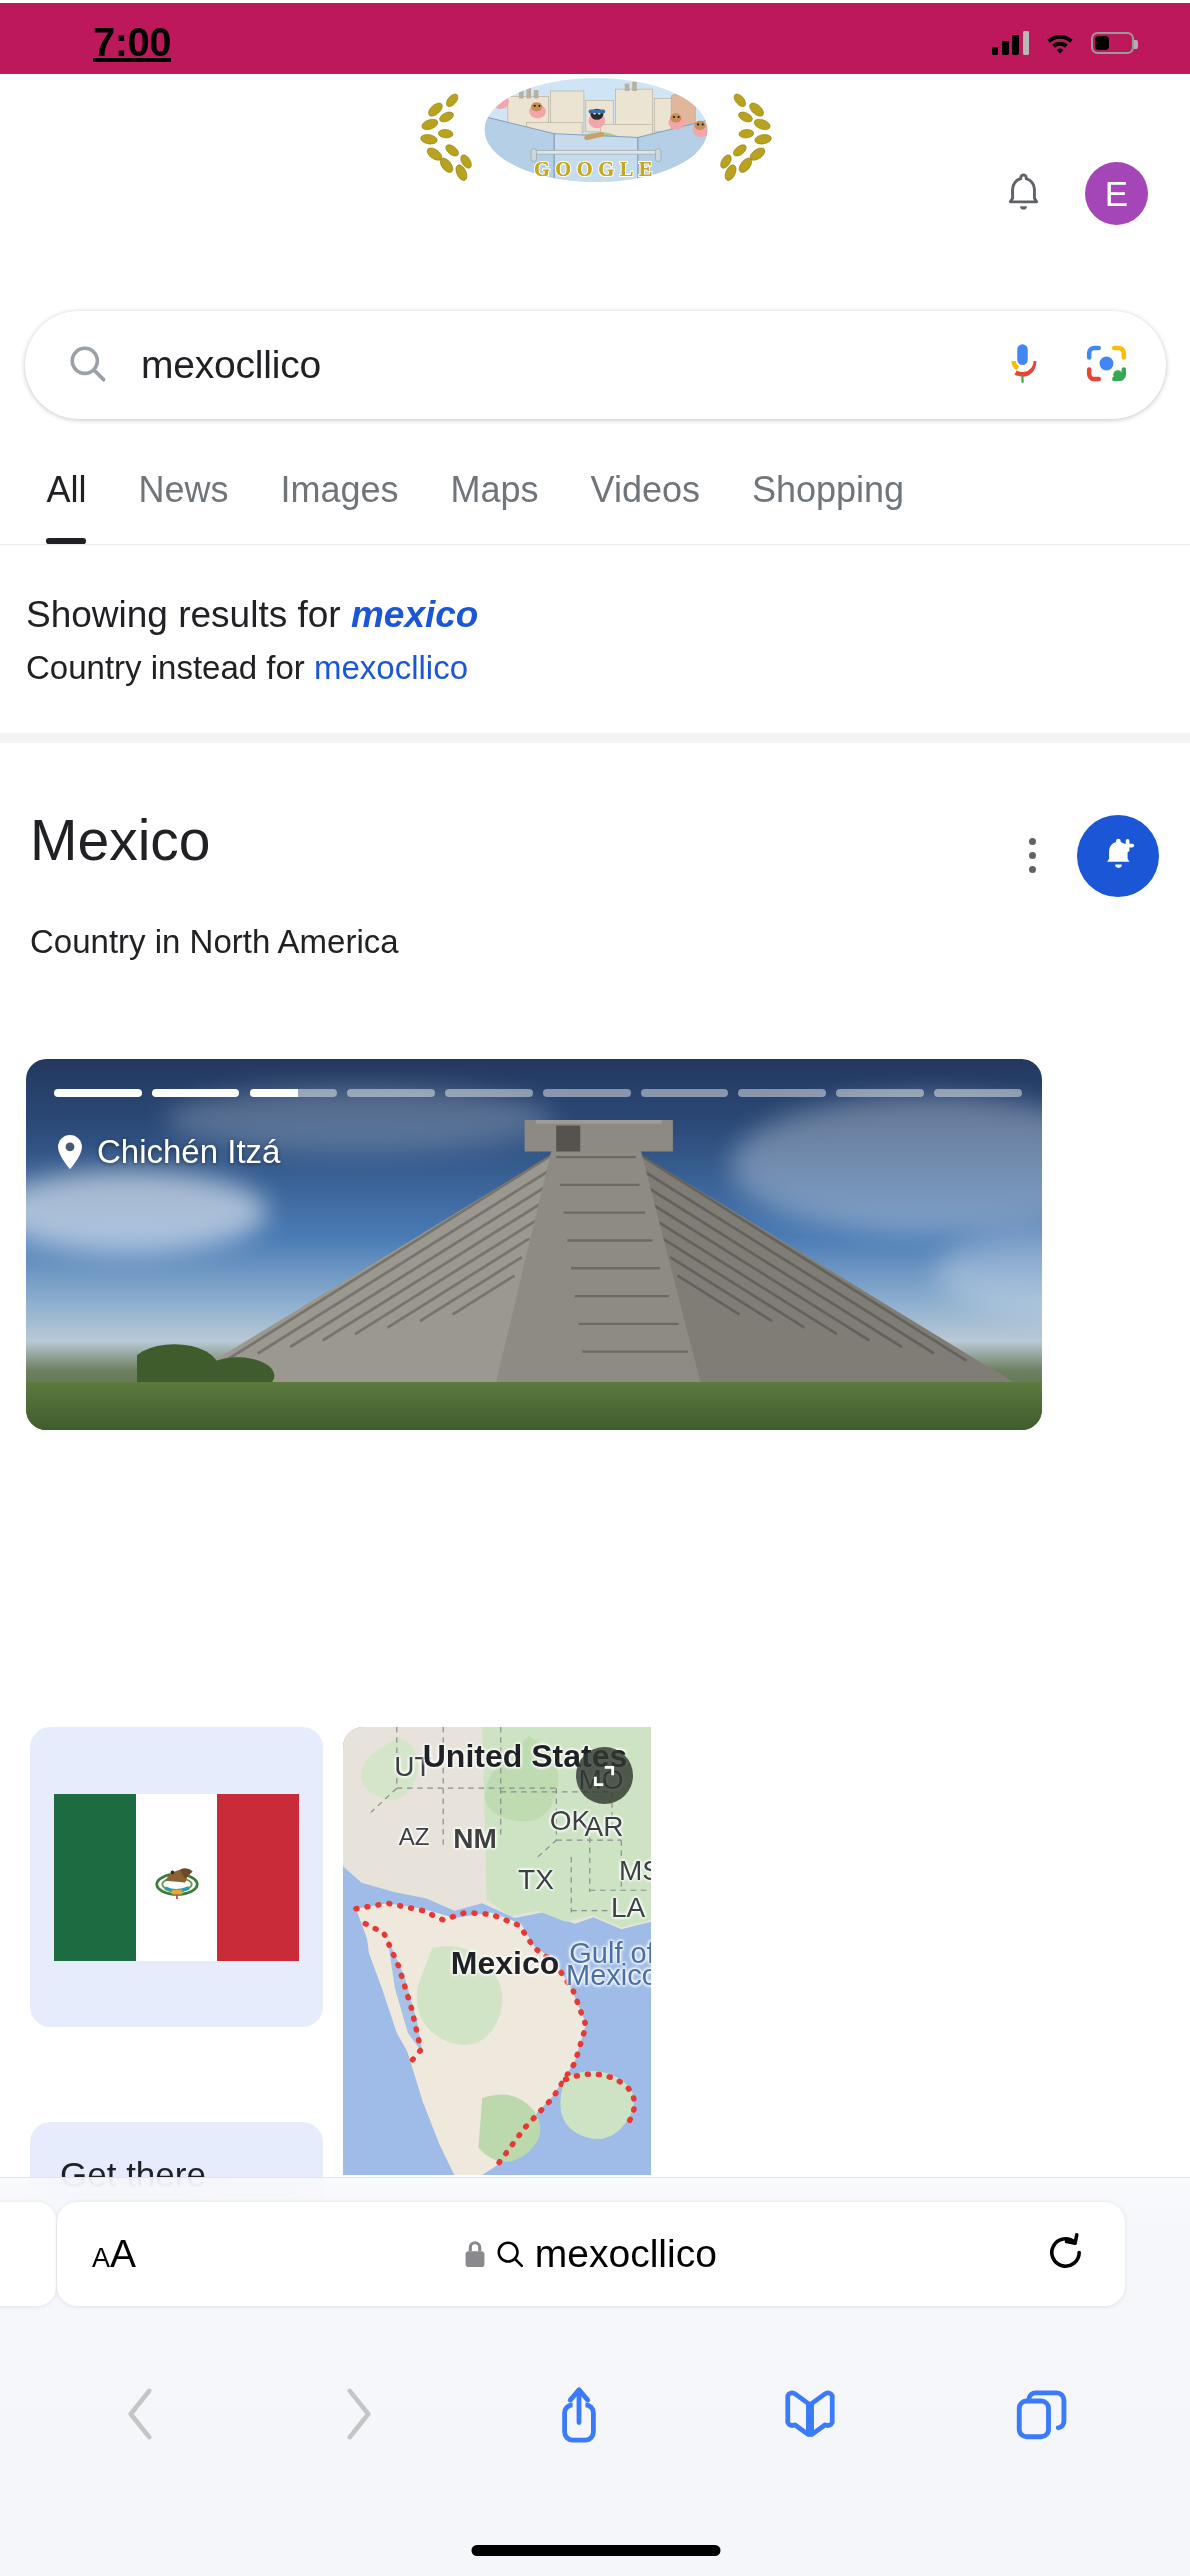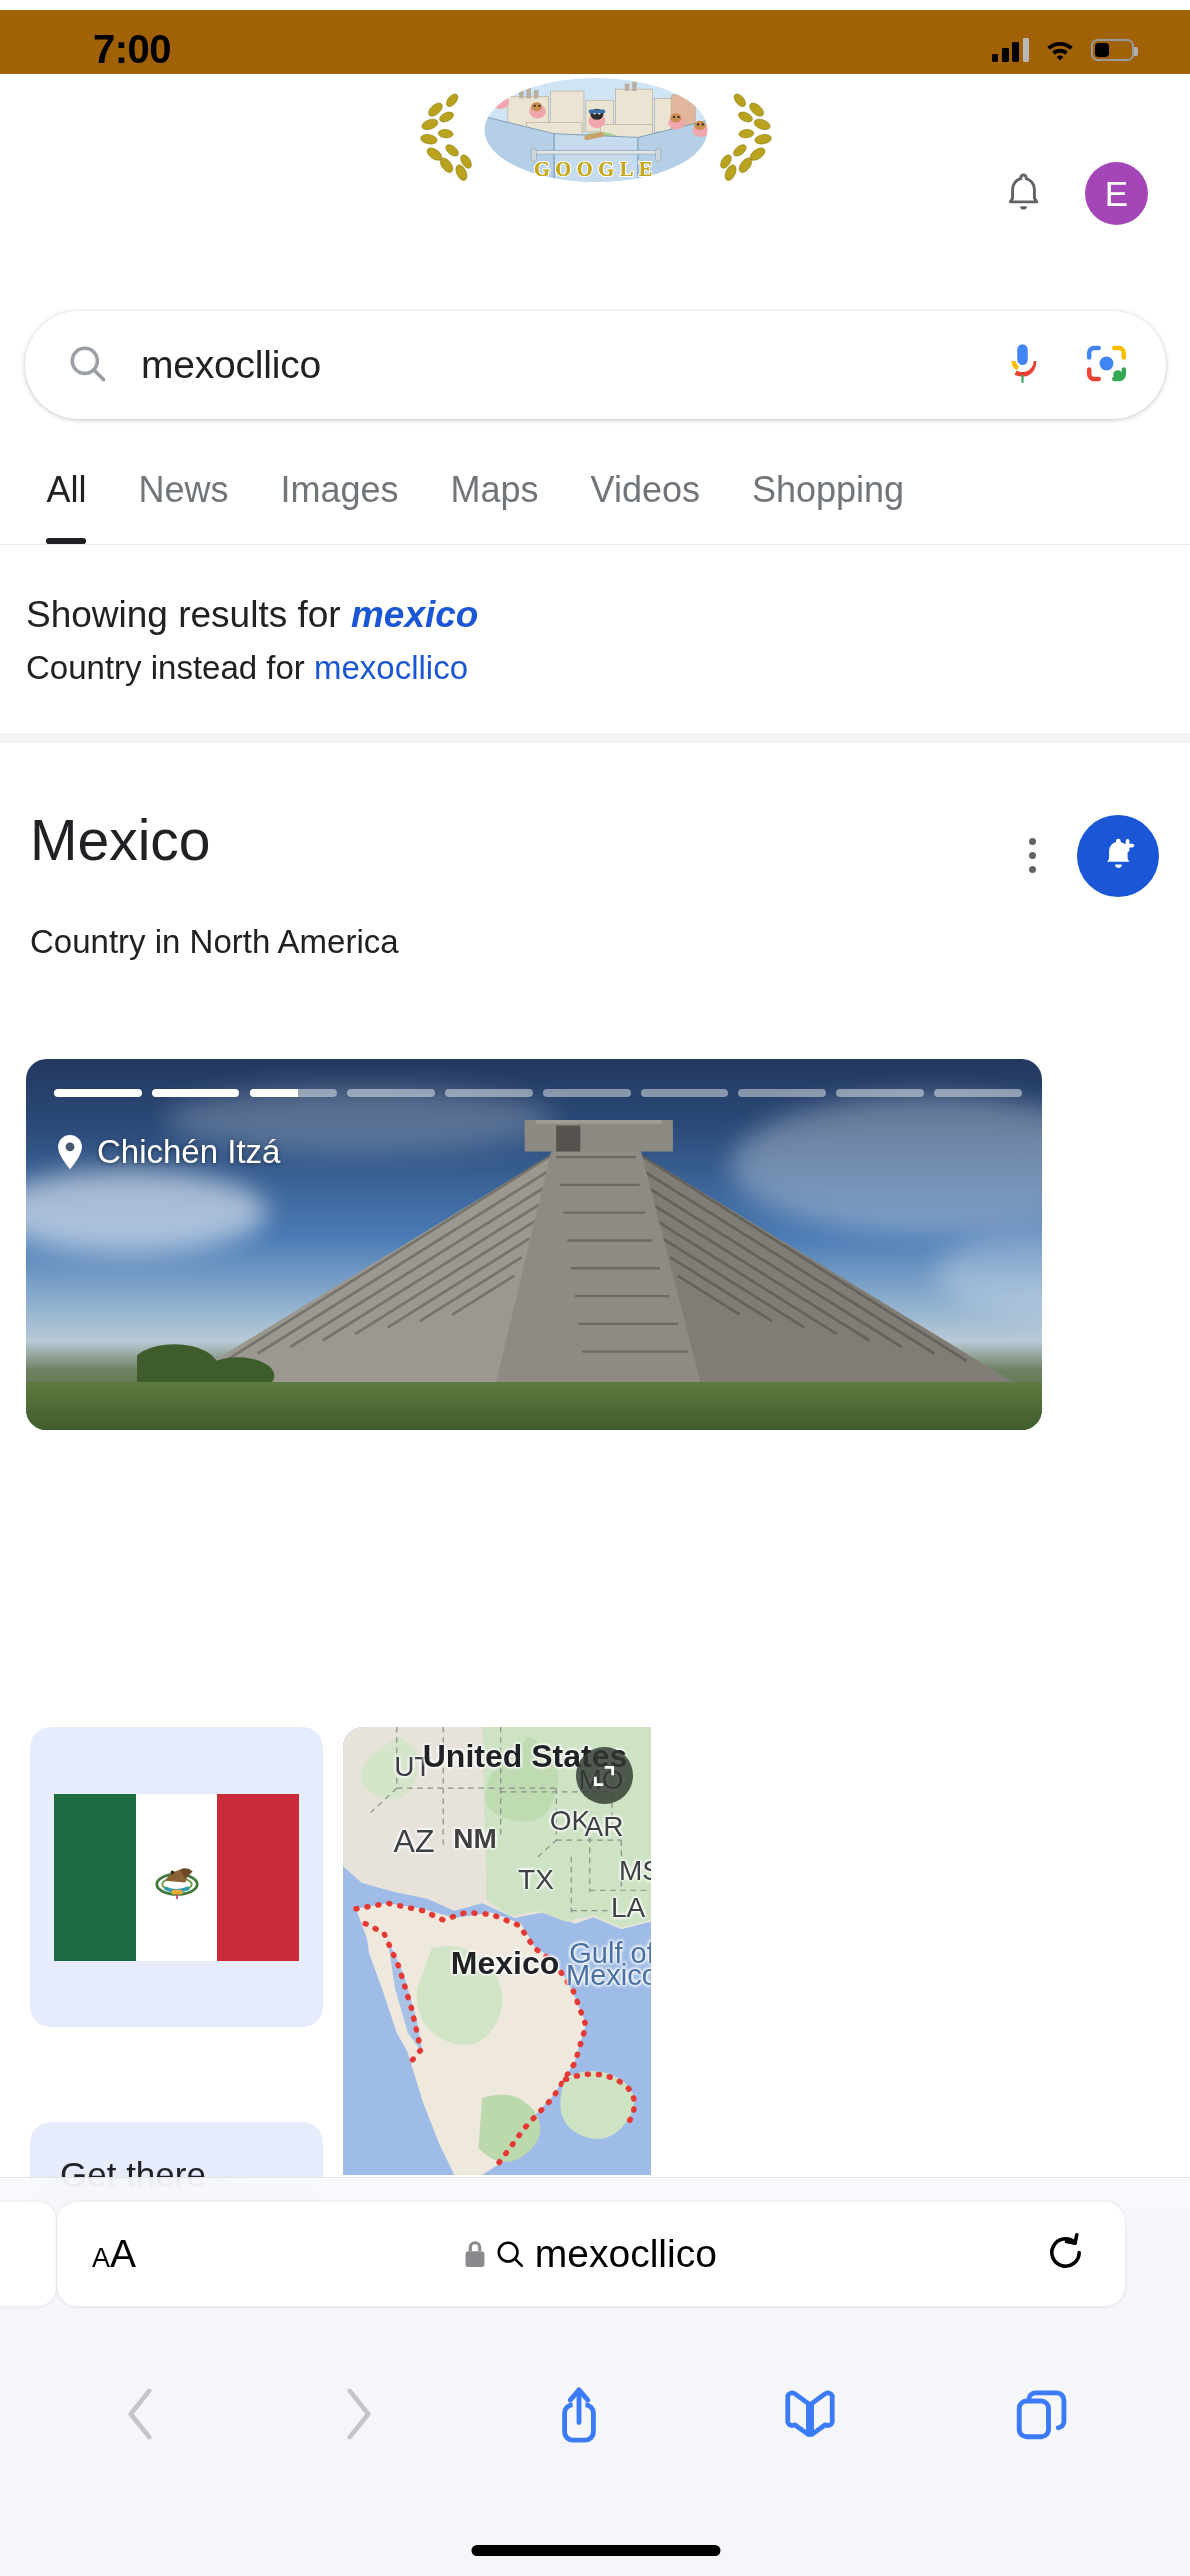--- a/index.html
+++ b/index.html
@@ -6,24 +6,25 @@
   html,body {
     width:1191px; height:2576px;
     font-family:"Liberation Sans", sans-serif;
     background:#ffffff;
     overflow:hidden;
   }
   #screen { position:relative; width:1191px; height:2576px; background:#fff; }
 
   
   .statusbar {
-    position:absolute; top:10px; left:0; width:1191px; height:74px;
-    background:#a16207;
+    position:absolute; top:3px; left:0; width:1191px; height:74px;
+    background:#be185d;
     display:flex; align-items:center; justify-content:space-between;
     padding:0 57px 0 0;
+    text-decoration:underline;
   }
   .status-time {
     font-size:40px; font-weight:600; color:#000;
     letter-spacing:-0.5px; margin-left:93px; margin-top:5.6px;
   }
   .status-right { display:flex; align-items:center; gap:15px; margin-top:5.6px; }
   .bars { display:flex; align-items:flex-end; gap:3.7px; height:24px; }
   .bars i { display:block; width:6.5px; background:#000; border-radius:1.4px; }
   .bars i:nth-child(1){height:8.3px;}
   .bars i:nth-child(2){height:14px;}
@@ -593,21 +594,21 @@
       <path d="M14 196 L48 190 L86 198 L108 208 L132 200 L160 202 L190 214 L206 238 L228 254 L248 284 L262 322 L250 362 L226 400 L196 432 L168 470" fill="none" stroke="#e53935" stroke-width="6" stroke-linecap="round" stroke-dasharray="1 11"></path>
       <path d="M24 212 L44 222 L60 258 L74 304 L84 348 L74 360" fill="none" stroke="#e53935" stroke-width="6" stroke-linecap="round" stroke-dasharray="1 11"></path>
 
       <path d="M240 378 q34 -16 62 4 q20 16 6 40 q-22 34 -56 16 q-28 -16 -12 -60z" fill="#cde3c3"></path>
       <path d="M240 380 q36 -14 64 6 q18 16 4 40" fill="none" stroke="#e53935" stroke-width="6" stroke-linecap="round" stroke-dasharray="1 11"></path>
     </svg>
 
     <div id="map-labels">
         <div style="position: absolute; left: 70px; top: 24px; font-size: 28px; font-weight: 400; color: rgb(60, 64, 67); white-space: nowrap; transform: translate(-50%, 0px); text-shadow: rgb(255, 255, 255) 0px 0px 3.7px, rgb(255, 255, 255) 0px 0px 3.7px, rgb(255, 255, 255) 0px 0px 3.7px, rgb(255, 255, 255) 0px 0px 3.7px;">UT</div>
         <div style="position: absolute; left: 182px; top: 11px; font-size: 32px; font-weight: 700; color: rgb(32, 33, 36); white-space: nowrap; transform: translate(-50%, 0px); text-shadow: rgb(255, 255, 255) 0px 0px 3.7px, rgb(255, 255, 255) 0px 0px 3.7px, rgb(255, 255, 255) 0px 0px 3.7px, rgb(255, 255, 255) 0px 0px 3.7px;">United States</div>
-        <div style="position: absolute; left: 71px; top: 96px; font-size: 32px; font-weight: 400; color: rgb(60, 64, 67); white-space: nowrap; transform: translate(-50%, 0px); text-shadow: rgb(255, 255, 255) 0px 0px 3.7px, rgb(255, 255, 255) 0px 0px 3.7px, rgb(255, 255, 255) 0px 0px 3.7px, rgb(255, 255, 255) 0px 0px 3.7px; text-align: right;">AZ</div>
+        <div style="position: absolute; left: 71px; top: 96px; font-size: 24px; font-weight: 400; color: rgb(60, 64, 67); white-space: nowrap; transform: translate(-50%, 0px); text-shadow: rgb(255, 255, 255) 0px 0px 3.7px, rgb(255, 255, 255) 0px 0px 3.7px, rgb(255, 255, 255) 0px 0px 3.7px, rgb(255, 255, 255) 0px 0px 3.7px; text-align: right;">AZ</div>
         <div style="position: absolute; left: 126px; top: 96px; font-size: 28px; font-weight: 700; color: #404040; white-space: nowrap; transform: translate(-50%, 0px); text-shadow: rgb(255, 255, 255) 0px 0px 3.7px, rgb(255, 255, 255) 0px 0px 3.7px, rgb(255, 255, 255) 0px 0px 3.7px, rgb(255, 255, 255) 0px 0px 3.7px; padding-left: 12px;">NM</div>
         <div style="position: absolute; left: 227px; top: 78px; font-size: 28px; font-weight: 400; color: rgb(60, 64, 67); white-space: nowrap; transform: translate(-50%, 0px); text-shadow: rgb(255, 255, 255) 0px 0px 3.7px, rgb(255, 255, 255) 0px 0px 3.7px, rgb(255, 255, 255) 0px 0px 3.7px, rgb(255, 255, 255) 0px 0px 3.7px;">OK</div>
         <div style="position: absolute; left: 258px; top: 37px; font-size: 28px; font-weight: 400; color: rgb(60, 64, 67); white-space: nowrap; transform: translate(-50%, 0px); text-shadow: rgb(255, 255, 255) 0px 0px 3.7px, rgb(255, 255, 255) 0px 0px 3.7px, rgb(255, 255, 255) 0px 0px 3.7px, rgb(255, 255, 255) 0px 0px 3.7px;">MO</div>
         <div style="position: absolute; left: 261px; top: 84px; font-size: 28px; font-weight: 400; color: rgb(60, 64, 67); white-space: nowrap; transform: translate(-50%, 0px); text-shadow: rgb(255, 255, 255) 0px 0px 3.7px, rgb(255, 255, 255) 0px 0px 3.7px, rgb(255, 255, 255) 0px 0px 3.7px, rgb(255, 255, 255) 0px 0px 3.7px;">AR</div>
         <div style="position: absolute; left: 297px; top: 128px; font-size: 28px; font-weight: 400; color: rgb(60, 64, 67); white-space: nowrap; transform: translate(-50%, 0px); text-shadow: rgb(255, 255, 255) 0px 0px 3.7px, rgb(255, 255, 255) 0px 0px 3.7px, rgb(255, 255, 255) 0px 0px 3.7px, rgb(255, 255, 255) 0px 0px 3.7px;">MS</div>
         <div style="position: absolute; left: 193px; top: 137px; font-size: 28px; font-weight: 400; color: rgb(60, 64, 67); white-space: nowrap; transform: translate(-50%, 0px); text-shadow: rgb(255, 255, 255) 0px 0px 3.7px, rgb(255, 255, 255) 0px 0px 3.7px, rgb(255, 255, 255) 0px 0px 3.7px, rgb(255, 255, 255) 0px 0px 3.7px; text-align: center;">TX</div>
         <div style="position: absolute; left: 285px; top: 165px; font-size: 28px; font-weight: 400; color: rgb(60, 64, 67); white-space: nowrap; transform: translate(-50%, 0px); text-shadow: rgb(255, 255, 255) 0px 0px 3.7px, rgb(255, 255, 255) 0px 0px 3.7px, rgb(255, 255, 255) 0px 0px 3.7px, rgb(255, 255, 255) 0px 0px 3.7px;">LA</div>
         <div style="position: absolute; left: 162px; top: 218px; font-size: 32px; font-weight: 700; color: rgb(32, 33, 36); white-space: nowrap; transform: translate(-50%, 0px); text-shadow: rgb(255, 255, 255) 0px 0px 3.7px, rgb(255, 255, 255) 0px 0px 3.7px, rgb(255, 255, 255) 0px 0px 3.7px, rgb(255, 255, 255) 0px 0px 3.7px;">Mexico</div>
         <div style="position: absolute; left: 269px; top: 210px; font-size: 29px; font-weight: 400; color: rgb(74, 111, 165); white-space: nowrap; transform: translate(-50%, 0px); text-shadow: rgb(255, 255, 255) 0px 0px 3.7px, rgb(255, 255, 255) 0px 0px 3.7px, rgb(255, 255, 255) 0px 0px 3.7px, rgb(255, 255, 255) 0px 0px 3.7px;">Gulf of</div>
         <div style="position: absolute; left: 269px; top: 232px; font-size: 29px; font-weight: 400; color: rgb(74, 111, 165); white-space: nowrap; transform: translate(-50%, 0px); text-shadow: rgb(255, 255, 255) 0px 0px 3.7px, rgb(255, 255, 255) 0px 0px 3.7px, rgb(255, 255, 255) 0px 0px 3.7px, rgb(255, 255, 255) 0px 0px 3.7px;">Mexico</div>

